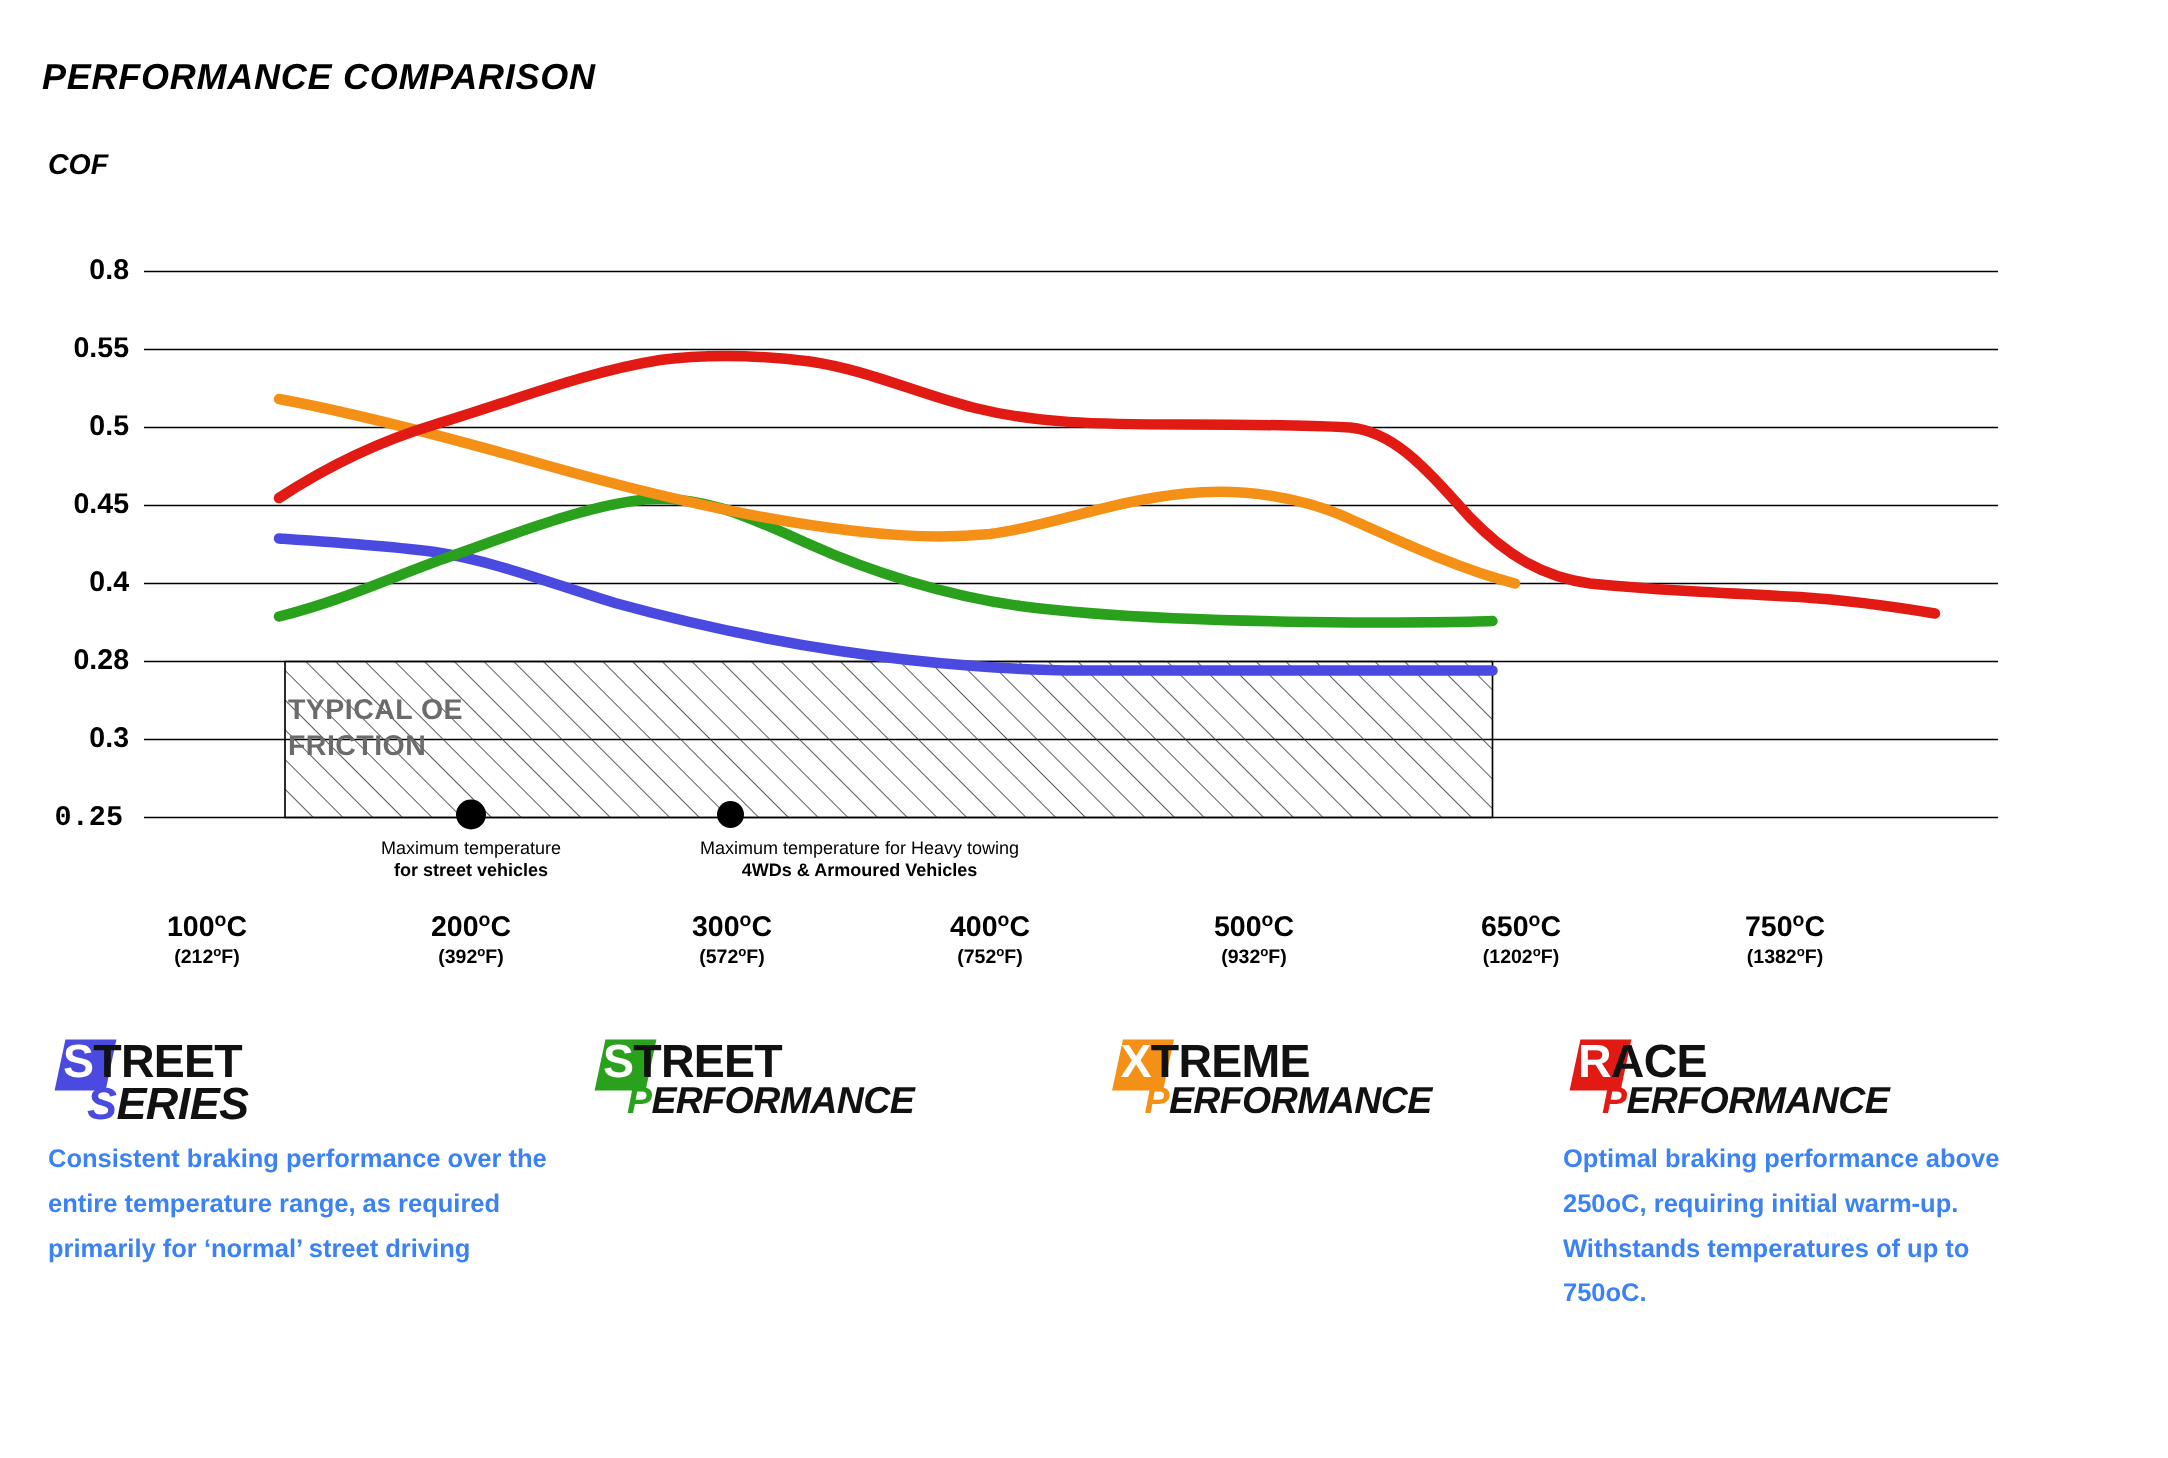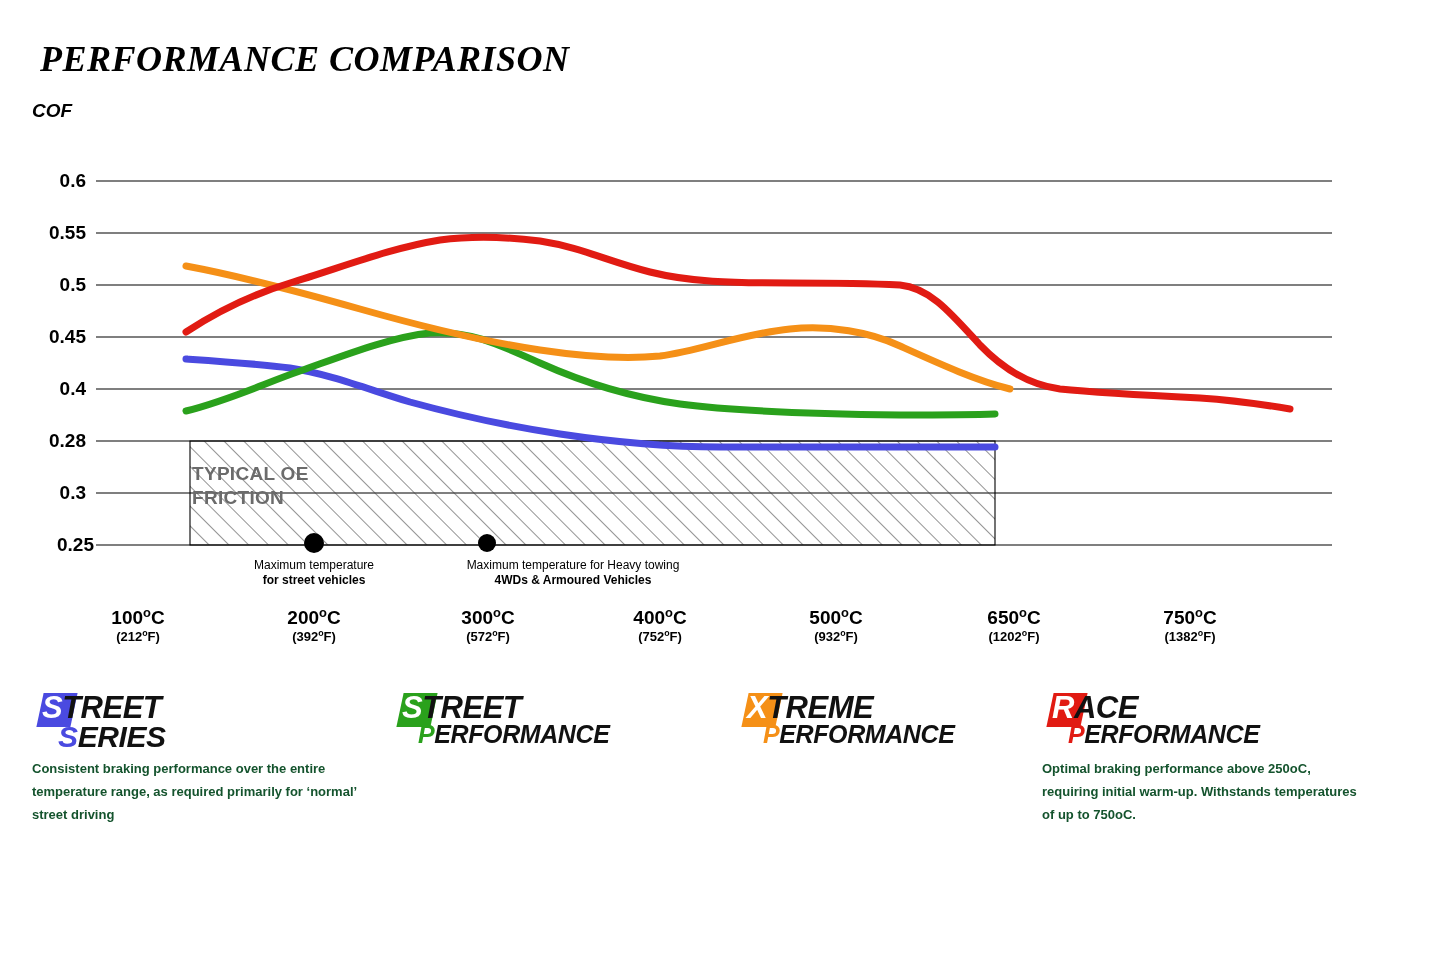--- a/index.html
+++ b/index.html
@@ -16,27 +16,26 @@
     overflow: hidden;
   }
   .page {
     position: relative;
     width: 1445px;
     height: 972px;
   }
   
   .main-title {
     position: absolute;
-    left: 40px;
+    left: 28px;
     top: 38px;
-    font-size: 36px;
+    font-size: 24px;
     font-weight: bold;
     font-style: italic;
     letter-spacing: 0.5px;
-    font-family: Liberation Serif, serif;
   }
   .cof-label {
     position: absolute;
     left: 32px;
     top: 100px;
     font-size: 19px;
     font-weight: bold;
     font-style: italic;
   }
   
@@ -121,42 +120,41 @@
     width: 34px;
     height: 34px;
     transform: skewX(-12deg);
   }
   .logo .word1 {
     position: absolute;
     left: 10px;
     top: 0px;
     font-size: 31px;
     font-weight: bold;
-    font-style: italic;
     letter-spacing: -0.5px;
     color: #111;
   }
   .logo .word2 {
     position: absolute;
     left: 26px;
     top: 30px;
     font-size: 30px;
     font-weight: bold;
     font-style: italic;
     letter-spacing: -0.4px;
     color: #111;
   }
   .logo .word2.small {
     font-size: 25px;
   }
   .desc {
-    font-size: 13px;
+    font-size: 17px;
     font-weight: bold;
     line-height: 1.75;
-    color: #14532d;
+    color: #3b82f6;
   }
 </style>
 </head>
 <body>
 
 <div class="page">
 
   <div class="main-title">PERFORMANCE COMPARISON</div>
   <div class="cof-label">COF</div>
 
@@ -190,28 +188,28 @@
       <path fill="none" stroke="#f59017" stroke-width="7" stroke-linecap="round" stroke-linejoin="round" d="M 186 266 C 240 276, 300 292, 360 309 C 420 326, 480 341, 540 350 C 580 356, 620 360, 660 356 C 700 351, 740 334, 790 329 C 830 325, 870 332, 900 346 C 940 364, 975 380, 1010 389"></path>
 
       <path fill="none" stroke="#e11b13" stroke-width="7" stroke-linecap="round" stroke-linejoin="round" d="M 186 332 C 215 313, 250 295, 290 283 C 340 268, 390 248, 440 240 C 470 236, 500 236, 540 241 C 580 247, 610 262, 650 272 C 690 282, 730 283, 790 283 C 830 283, 860 283, 900 285 C 930 288, 950 312, 980 345 C 1005 371, 1030 385, 1060 389 C 1100 393, 1140 395, 1200 398 C 1230 400, 1260 404, 1290 409"></path>
 
       <g>
         <circle cx="314" cy="543" r="10" fill="#000"></circle>
         <circle cx="487" cy="543" r="9" fill="#000"></circle>
       </g>
     </svg>
 
-    <div class="ytick" style="left:24px; top:170px;">0.6</div>
+    <div class="ytick" style="left:24px; top:170px;">0.8</div>
     <div class="ytick" style="left:24px; top:222px;">0.55</div>
     <div class="ytick" style="left:24px; top:274px;">0.5</div>
     <div class="ytick" style="left:24px; top:326px;">0.45</div>
     <div class="ytick" style="left:24px; top:378px;">0.4</div>
     <div class="ytick" style="left:24px; top:430px;">0.28</div>
     <div class="ytick" style="left:24px; top:482px;">0.3</div>
-    <div class="ytick" style="left:32px; top:534px;">0.25</div>
+    <div class="ytick" style="left:20px; top:534px;font-family:Liberation Mono, monospace;">0.25</div>
 
     <div class="hatch-label" style="left:192px; top:462px;">
       <span>TYPICAL OE</span><br>
       <span>FRICTION</span>
     </div>
 
     <div class="ann" style="left:218px; top:558px; width:192px;">
       <span class="n">Maximum temperature</span>
       <span class="b">for street vehicles</span>
     </div>

